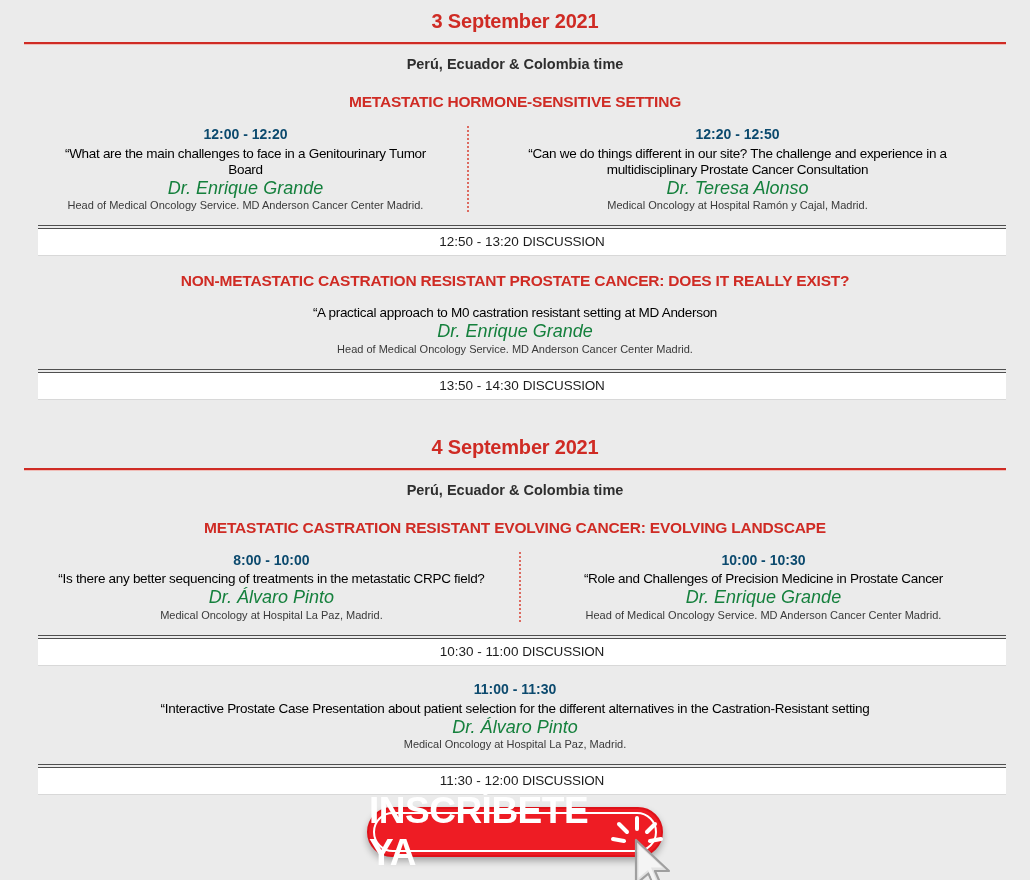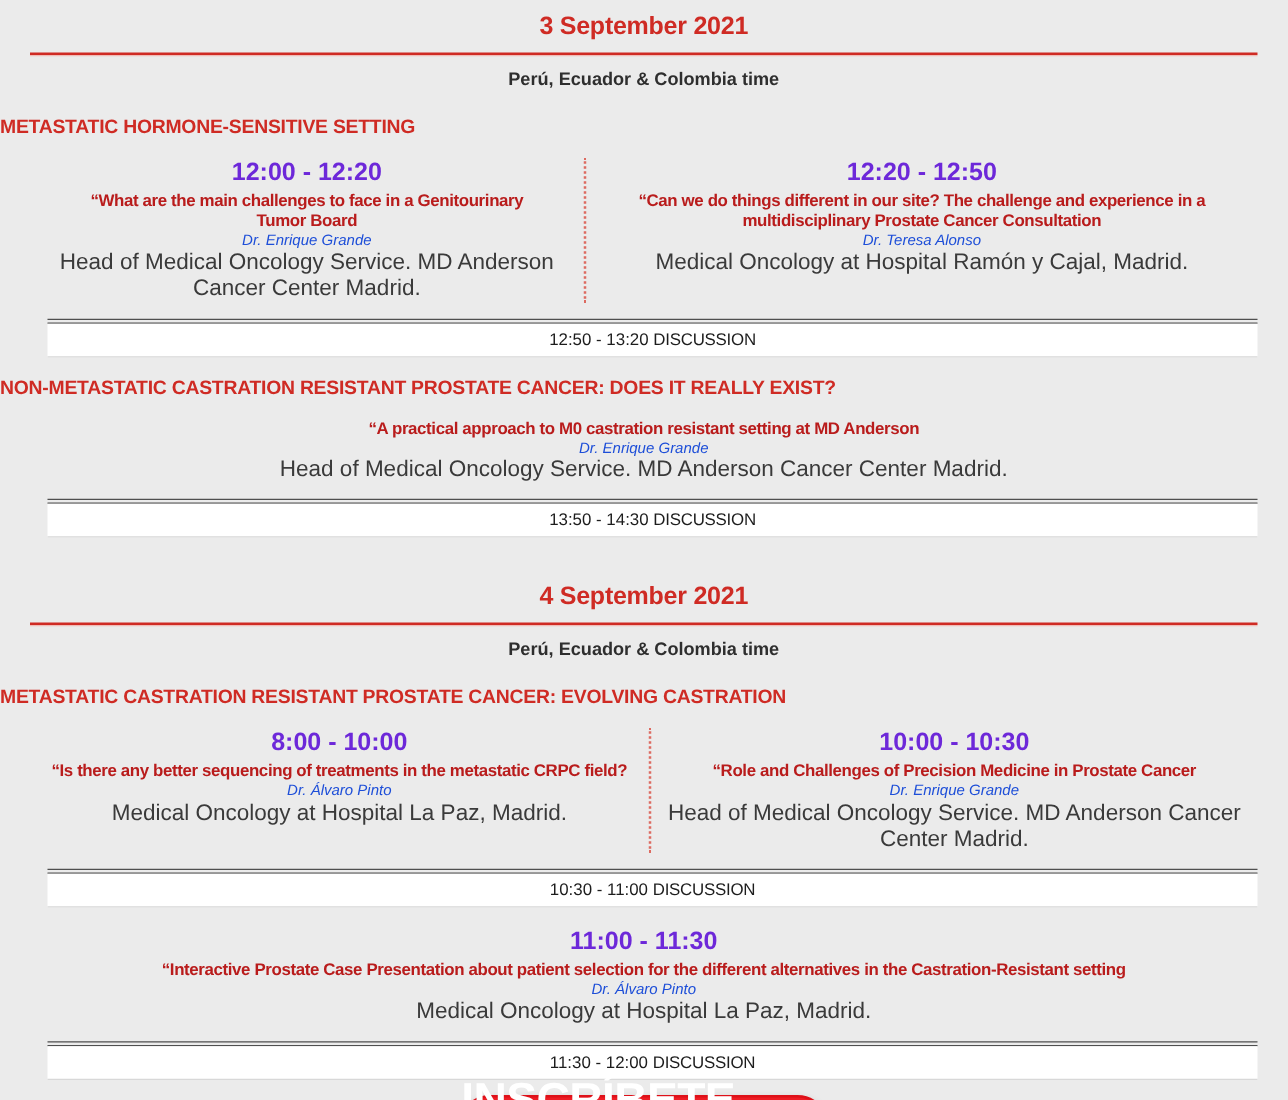--- a/index.html
+++ b/index.html
@@ -3,35 +3,35 @@
 <meta charset="utf-8">
 <style>
   * { margin:0; padding:0; box-sizing:border-box; }
   html,body { background:#ebebeb; }
   body { font-family:"Liberation Sans", sans-serif; color:#303030; }
   .page { position:relative; width:1030px; height:880px; margin:0 auto; background:#ebebeb; overflow:hidden; padding-top:10px; }
 
   .date-heading { text-align:center; font-size:20px; font-weight:bold; color:#cf2b24; letter-spacing:-0.2px; margin-bottom:9px; }
   .red-rule { border:0; border-top:2px solid #cf2b24; border-bottom:1px solid #f0bdb8; margin:0 24px 11px 24px; }
   .timezone { text-align:center; font-size:14.5px; font-weight:bold; color:#2e2e2e; margin-bottom:21px; }
-  .section-heading { font-size:15.5px; font-weight:bold; color:#cf2b24; letter-spacing:-0.2px; margin-bottom:15px; }
+  .section-heading { text-align:center; font-size:15.5px; font-weight:bold; color:#cf2b24; letter-spacing:-0.2px; margin-bottom:15px; }
 
   .two-col { display:flex; align-items:stretch; margin:0 24px; }
   .col { text-align:center; padding:0 8px; }
   .d1-left  { width:45.2%; }
   .d1-right { width:54.8%; }
   .d2-left  { width:50.5%; }
   .d2-right { width:49.5%; }
   .col-divider { width:0; border-left:2px dotted #dd6a60; }
 
   .session { text-align:center; }
-  .time { font-size:20px; font-weight:bold; color:#6d28d9; margin-bottom:3px; line-height:1.2; }
-  .s-title { font-size:13.5px; font-weight:bold; color:#b91c1c; line-height:1.18; letter-spacing:-0.3px; margin:0 auto; }
-  .speaker { font-size:12px; font-style:italic; color:#1d4ed8; line-height:1.2; }
-  .affiliation { font-size:18px; color:#3a3a3a; line-height:1.18; margin:0 auto; }
+  .time { font-size:14px; font-weight:bold; color:#0c4a6e; margin-bottom:3px; line-height:1.2; }
+  .s-title { font-size:13.5px; font-weight:normal; color:#000000; line-height:1.18; letter-spacing:-0.3px; margin:0 auto; }
+  .speaker { font-size:18px; font-style:italic; color:#15803d; line-height:1.2; }
+  .affiliation { font-size:11px; color:#3a3a3a; line-height:1.18; margin:0 auto; }
   .w360 { max-width:368px; } .w480 { max-width:488px; } .w430 { max-width:430px; }
 
   .disc-wrap { margin:13px 24px 0 38px; border-top:4px double #4f4f4f; }
   .disc-bar { background:#ffffff; border-bottom:1px solid #d8d8d8; text-align:center; padding:5px 0 6px 0; font-size:13.5px; color:#1d1d1d; }
   .disc-bar .d-label { letter-spacing:-0.2px; }
 
   .gap-sm { height:16px; } .gap-md { height:15px; } .gap-day { height:36px; }
 
   .cta-row { position:relative; display:flex; justify-content:center; margin-top:12px; }
   .cta-button { position:relative; width:296px; height:50px; background:#ee1c24; border:2px solid #de1119; border-radius:26px;
@@ -91,21 +91,21 @@
       <span class="d-label">DISCUSSION</span>
     </div>
   </div>
 
   <div class="gap-day"></div>
 
   <div class="date-heading">4 September 2021</div>
   <hr class="red-rule">
   <div class="timezone">Perú, Ecuador &amp; Colombia time</div>
 
-  <div class="section-heading">METASTATIC CASTRATION RESISTANT PROSTATE CANCER: EVOLVING CASTRATION</div>
+  <div class="section-heading">METASTATIC CASTRATION RESISTANT EVOLVING CANCER: EVOLVING LANDSCAPE</div>
 
   <div class="two-col">
     <div class="col d2-left session">
       <div class="time">8:00 - 10:00</div>
       <div class="s-title">“Is there any better sequencing of treatments in the metastatic CRPC field?</div>
       <div class="speaker">Dr. Álvaro Pinto</div>
       <div class="affiliation">Medical Oncology at Hospital La Paz, Madrid.</div>
     </div>
     <div class="col-divider"></div>
     <div class="col d2-right session">

